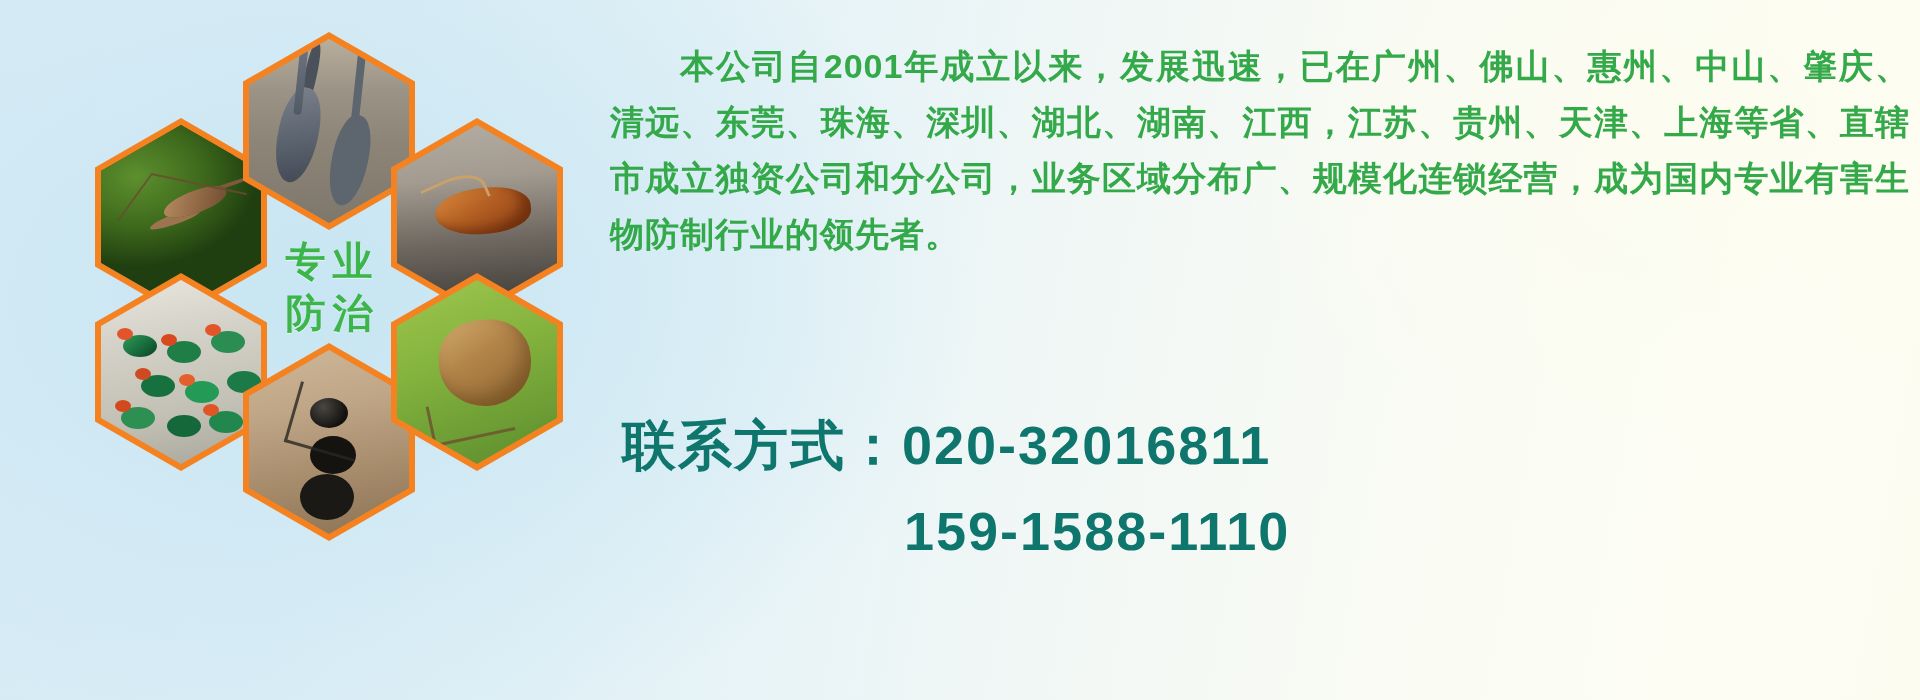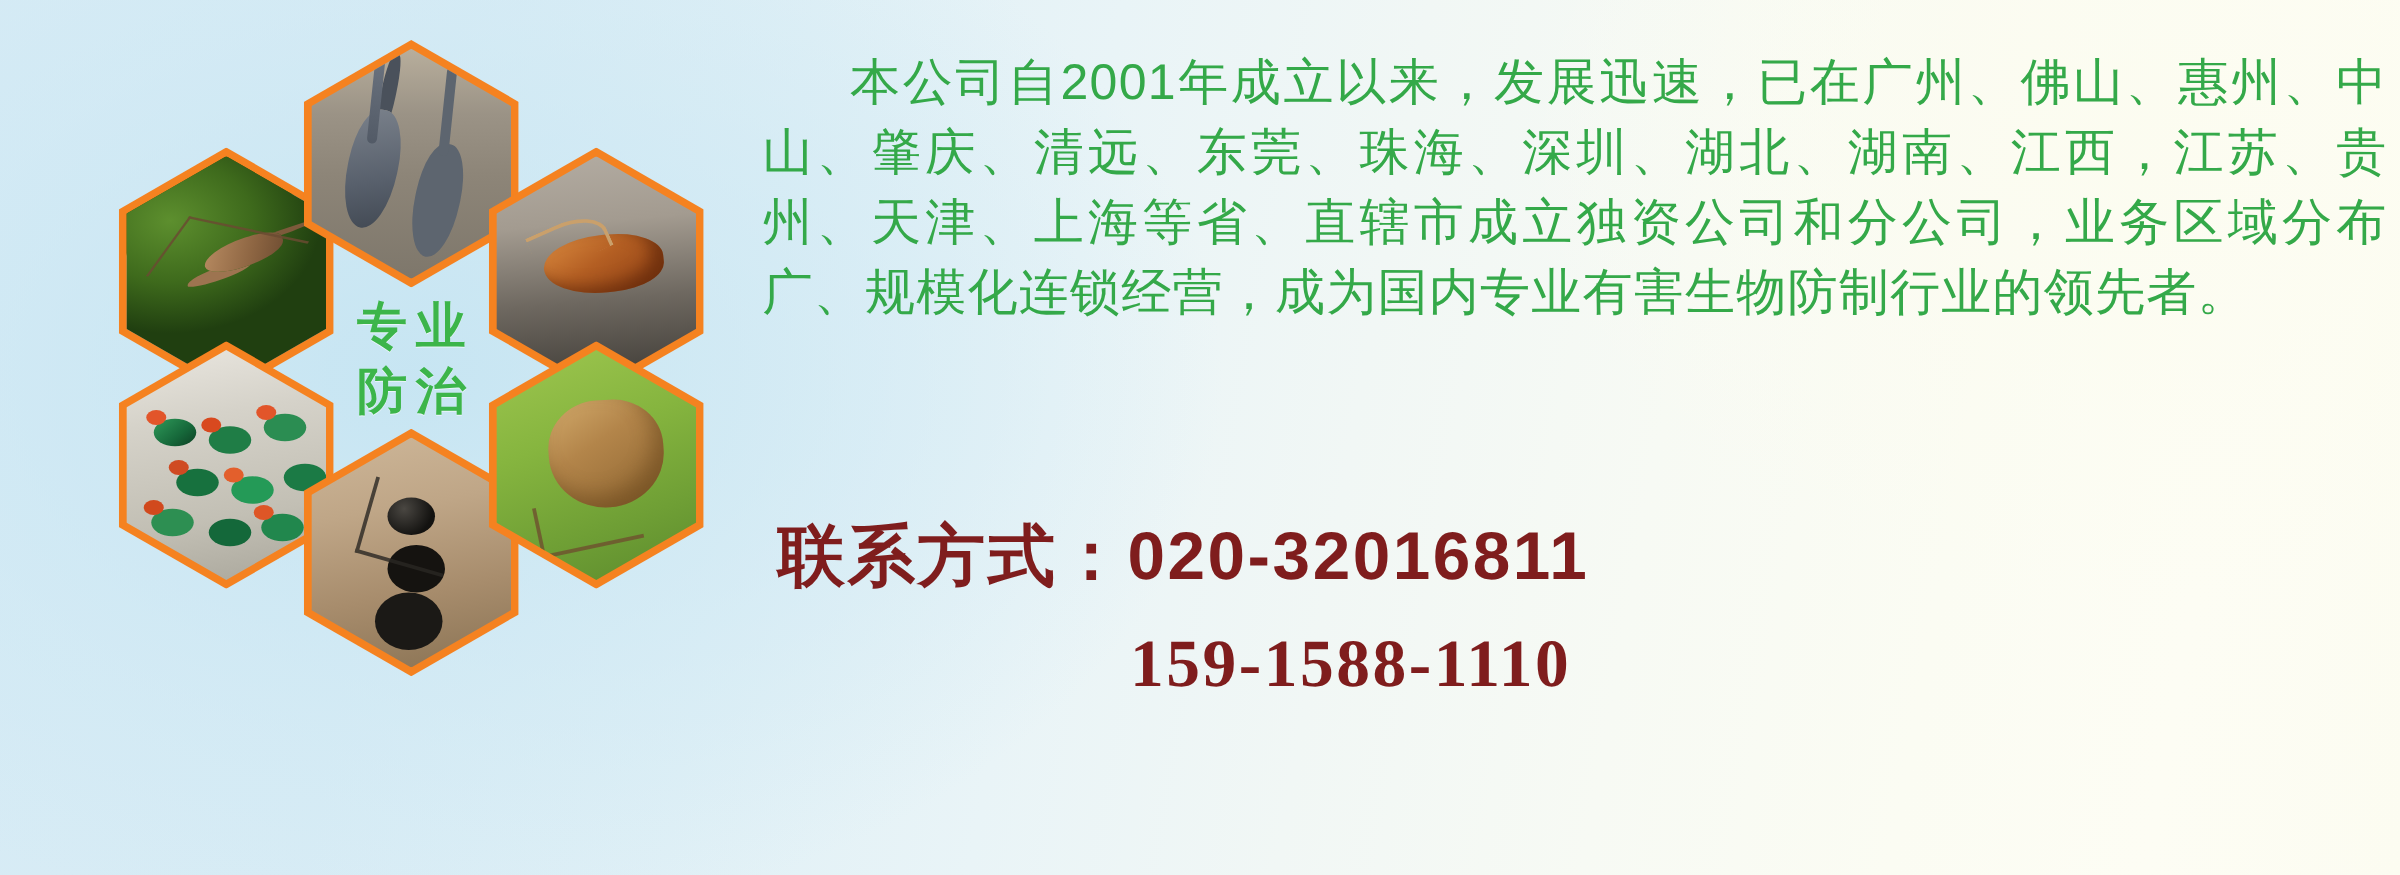--- a/index.html
+++ b/index.html
@@ -245,39 +245,39 @@
   .content {
     position:absolute;
     left:610px; top:0;
     width:1310px; height:700px;
   }
   .intro {
     position:absolute;
     left:0; top:38px;
     width:1300px;
     color:#34a949;
-    font-size:40px;
-    font-weight:normal;
+    font-size:34px;
+    font-weight:bold;
     line-height:56px;
     letter-spacing:1px;
     text-align:justify;
     text-indent:70px;
   }
   .contact {
     position:absolute;
     left:12px; top:402px;
     width:1290px;
-    color:#7f1d1d;
+    color:#0f766e;
     font-weight:bold;
     font-size:54px;
     line-height:86px;
     letter-spacing:2px;
   }
   .contact .line1 { white-space:nowrap; }
-  .contact .line2 { padding-left:282px; white-space:nowrap;font-family:Liberation Serif, serif; }
+  .contact .line2 { padding-left:282px; white-space:nowrap; }
 </style>
 </head>
 <body>
 
 <div class="banner">
 
   <div class="bg-wash"></div>
 
   <div class="hex-cluster">
 

